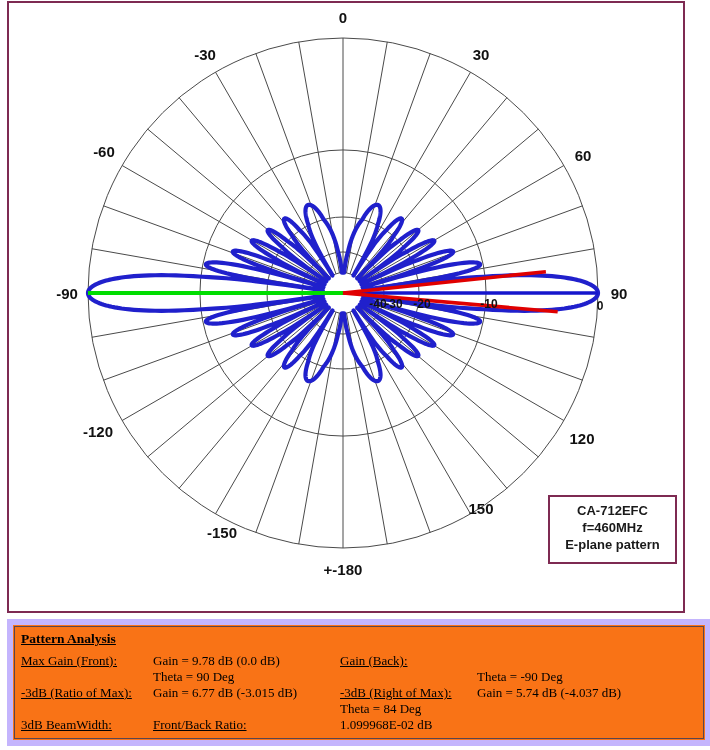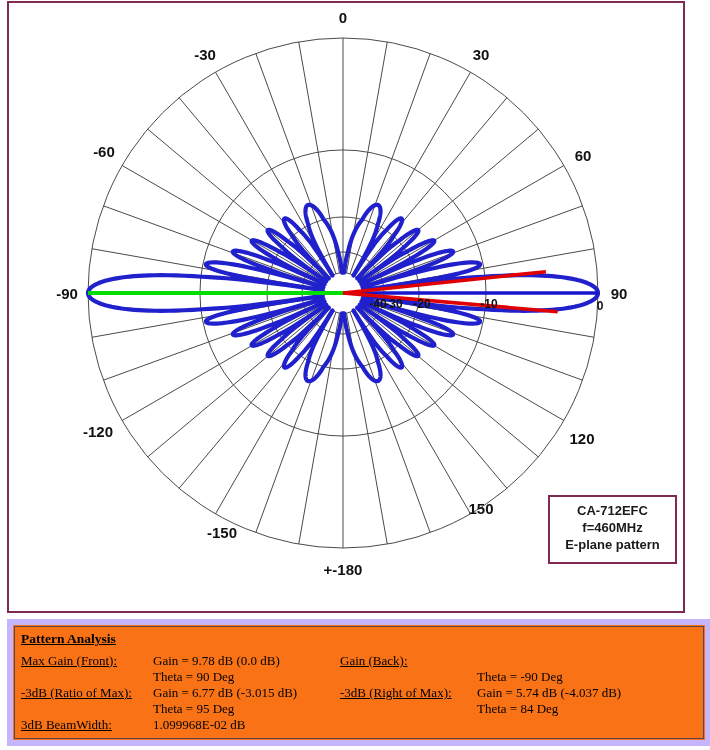--- a/index.html
+++ b/index.html
@@ -116,25 +116,25 @@
             <span class="val">Theta = -90 Deg</span>
           </div>
           <div class="analysis-row">
             <span class="lbl">-3dB (Ratio of Max):</span>
             <span class="val">Gain = 6.77 dB  (-3.015 dB)</span>
             <span class="lbl">-3dB (Right of Max):</span>
             <span class="val">Gain = 5.74 dB  (-4.037 dB)</span>
           </div>
           <div class="analysis-row">
             <span class="lbl empty"></span>
-            <span class="val">Theta = 95 Deg</span>
             <span class="lbl empty"></span>
             <span class="val">Theta = 84 Deg</span>
           </div>
           <div class="analysis-row">
             <span class="lbl">3dB BeamWidth:</span>
+            <span class="lbl">Front/Back Ratio:</span>
             <span class="val">1.099968E-02 dB</span>
           </div>
         </div>
     </div>
   </div>
 
 </div>
 
 </body></html>

